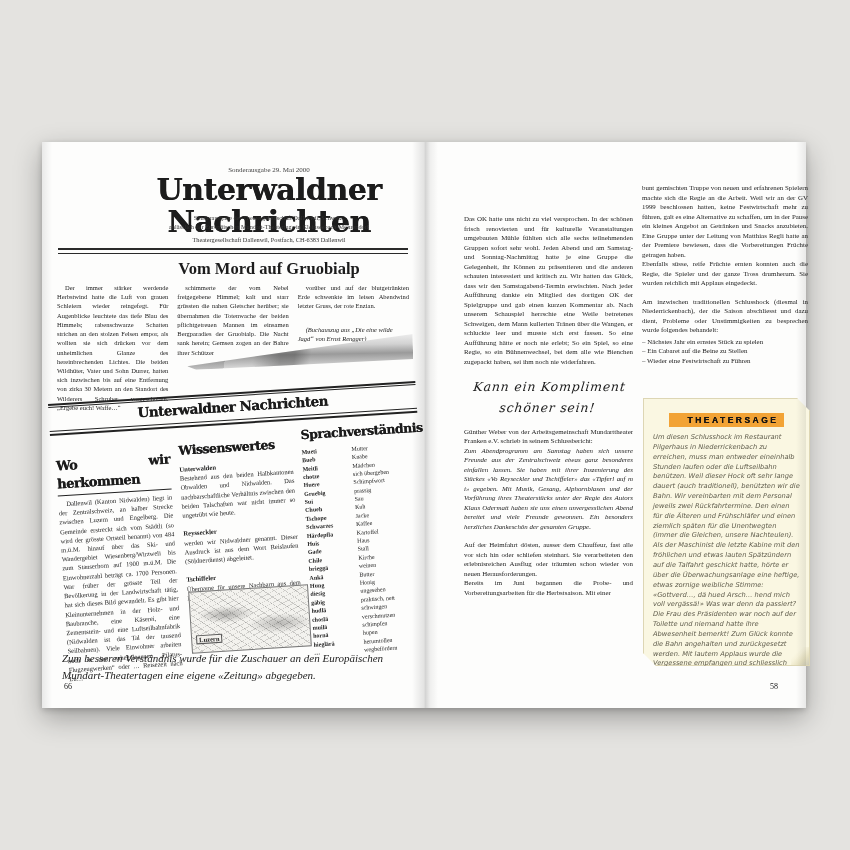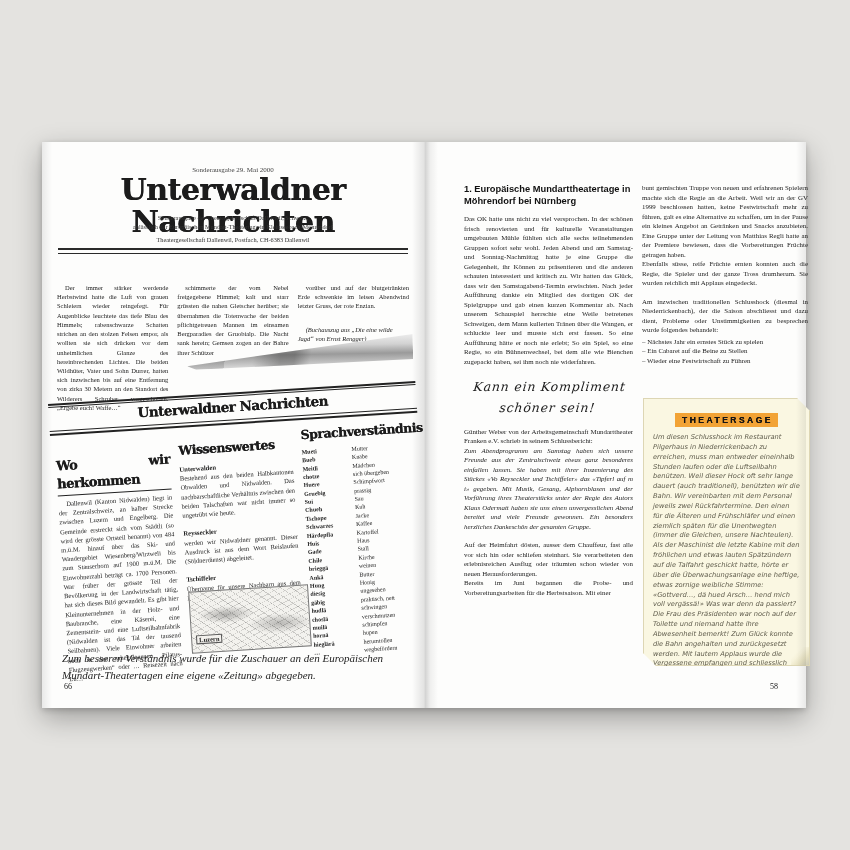--- a/index.html
+++ b/index.html
@@ -19,21 +19,21 @@
     position:absolute;left:370px;top:0;width:26px;height:100%;
     background:linear-gradient(to right, rgba(0,0,0,0) 0%, rgba(0,0,0,0.10) 45%, rgba(0,0,0,0.16) 52%, rgba(0,0,0,0.06) 70%, rgba(0,0,0,0) 100%);
     pointer-events:none;
   }
   .edgeL{position:absolute;left:0;top:0;width:10px;height:100%;
     background:linear-gradient(to right, rgba(0,0,0,0.08), rgba(0,0,0,0));pointer-events:none;}
   .edgeR{position:absolute;right:0;top:0;width:10px;height:100%;
     background:linear-gradient(to left, rgba(0,0,0,0.08), rgba(0,0,0,0));pointer-events:none;}
 
   .abs{position:absolute;}
-  .center{text-align:center;}
+  .center{text-align:center;margin-left:36px;}
   .fraktur{font-family:"DejaVu Serif", serif;font-weight:700;letter-spacing:-0.5px;
     text-shadow:0.4px 0 0 currentColor;}
   .tiny{font-size:6.5px;line-height:1.42;text-align:justify;}
   .tinyp{text-indent:8px;margin:0 0 2px 0;}
 
   
   .dateline{left:0;top:24px;width:382px;font-size:7px;color:#444;}
   .masthead1{left:8px;top:32px;width:366px;font-size:30px;line-height:1.05;}
   .imprint{left:20px;width:342px;font-size:6.3px;color:#333;line-height:1.35;}
   .rule-thick{left:16px;width:350px;height:0;border-top:2.5px solid #2a2a2a;}
@@ -104,41 +104,42 @@
     box-shadow:1px 2px 4px rgba(0,0,0,0.15);
   }
   .notebox::after{
     content:"";position:absolute;right:0;bottom:0;width:18px;height:18px;
     background:linear-gradient(315deg, rgba(0,0,0,0.18) 0%, #e8e2c2 30%, #f6f2da 55%, rgba(0,0,0,0) 70%);
   }
   .note-title-row{margin:10px 0 6px 0;text-align:center;}
   .note-title{
     display:inline-block;background:#f2a335;color:#161616;
     font-family:"Liberation Sans", sans-serif;font-weight:700;
-    font-size:8.5px;letter-spacing:2.5px;padding:2px 5px 2px 7px;
+    font-size:8.5px;letter-spacing:2.5px;padding:2px 5px 2px 18px;
     text-shadow:0 0 0.6px #000;
   }
   .hand{
     margin:2px 9px;font-family:"DejaVu Sans", sans-serif;font-style:italic;
     font-size:6.7px;line-height:1.47;color:#5d5a4a;text-align:left;
   }
 </style>
 </head>
 <body>
 
 <div class="spread">
 
   <div class="abs dateline center">Sonderausgabe 29. Mai 2000</div>
   <div class="abs masthead1 fraktur center">Unterwaldner Nachrichten</div>
   <div class="abs imprint center" style="top:72px;">Sonderausgabe der Theatergesellschaft Dallenwil, Schweiz,</div>
   <div class="abs imprint center" style="top:81px;">anlässlich der Europäischen Mundart-Theatertage in Kleinseebach-Möhrendorf</div>
   <div class="abs imprint center" style="top:94px;">Theatergesellschaft Dallenwil, Postfach, CH-6383 Dallenwil</div>
   <div class="abs rule-thick" style="top:106px;"></div>
   <div class="abs rule-thin" style="top:111px;"></div>
 
+  <div class="abs headline1 center">Vom Mord auf Gruobialp</div>
 
   <div class="abs cols1 tiny">
     <div class="c">
       <p class="tinyp">Der immer stärker werdende Herbstwind hatte die Luft von grauen Schleiern wieder reingefegt. Für Augenblicke leuchtete das tiefe Blau des Himmels; rabenschwarze Schatten strichen an den stolzen Felsen empor, als wollten sie sich drücken vor dem unheimlichen Glanze des hereinbrechenden Lichtes. Die beiden Wildhüter, Vater und Sohn Durrer, hatten sich inzwischen bis auf eine Entfernung von zirka 30 Metern an den Standort des Wilderers Schruber vorgeschoben. „Ergebe euch! Waffe…“</p>
     </div>
     <div class="c">
       <p class="tinyp">schimmerte der vom Nebel freigegebene Himmel; kalt und starr grüssten die nahen Gletscher herüber; sie übernahmen die Totenwache der beiden pflichtgetreuen Mannen im einsamen Bergparadies der Gruobialp. Die Nacht sank herein; Gemsen zogen an der Bahre ihrer Schützer</p>
     </div>
     <div class="c">
       <p class="tinyp">vorüber und auf der blutgetränkten Erde schwenkte im leisen Abendwind letzter Gruss, der rote Enzian.</p>
@@ -227,21 +228,20 @@
     </div>
   </div>
 
   <div class="abs mapimg">
     <span class="maplabel">Luzern</span>
   </div>
 
   <div class="abs caption">Zum besseren Verständnis wurde für die Zuschauer an den Europäischen Mundart-Theatertagen eine eigene «Zeitung» abgegeben.</div>
   <div class="abs pagenum pn66">66</div>
 
-  <div class="abs rp-head">1. Europäische Mundarttheatertage in Möhrendorf bei Nürnberg</div>
 
   <div class="abs rcol rc1">
     <p>Das OK hatte uns nicht zu viel versprochen. In der schönen frisch renovierten und für kulturelle Veranstaltungen umgebauten Mühle fühlten sich alle sechs teilnehmenden Gruppen sofort sehr wohl. Jeden Abend und am Samstag- und Sonntag-Nachmittag hatte je eine Gruppe die Gelegenheit, ihr Können zu präsentieren und die anderen schauten interessiert und kritisch zu. Wir hatten das Glück, dass wir den Samstagabend-Termin erwischten. Nach jeder Aufführung dankte ein Mitglied des dortigen OK der Spielgruppe und gab einen kurzen Kommentar ab. Nach unserem Schauspiel herrschte eine Weile betretenes Schweigen, dem Mann kullerten Tränen über die Wangen, er schluckte leer und musste sich erst fassen. So eine Aufführung hätte er noch nie erlebt; So ein Spiel, so eine Regie, so ein Bühnenwechsel, bei dem alle wie Bienchen zugepackt haben, sei ihm noch nie widerfahren.</p>
     <div class="script">
       <div>Kann ein Kompliment</div>
       <div>schöner sein!</div>
     </div>
     <p>Günther Weber von der Arbeitsgemeinschaft Mundarttheater Franken e.V. schrieb in seinem Schlussbericht:</p>
     <p class="quote">Zum Abendprogramm am Samstag haben sich unsere Freunde aus der Zentralschweiz etwas ganz besonderes einfallen lassen. Sie haben mit ihrer Inszenierung des Stückes «Vo Reyseckler und Tschiffeler» das «Tipferl auf m i» gegeben. Mit Musik, Gesang, Alphornblasen und der Vorführung ihres Theaterstücks unter der Regie des Autors Klaus Odermatt haben sie uns einen unvergesslichen Abend bereitet und viele Freunde gewonnen. Ein besonders herzliches Dankeschön der gesamten Gruppe.</p>
     <div class="gap"></div>

